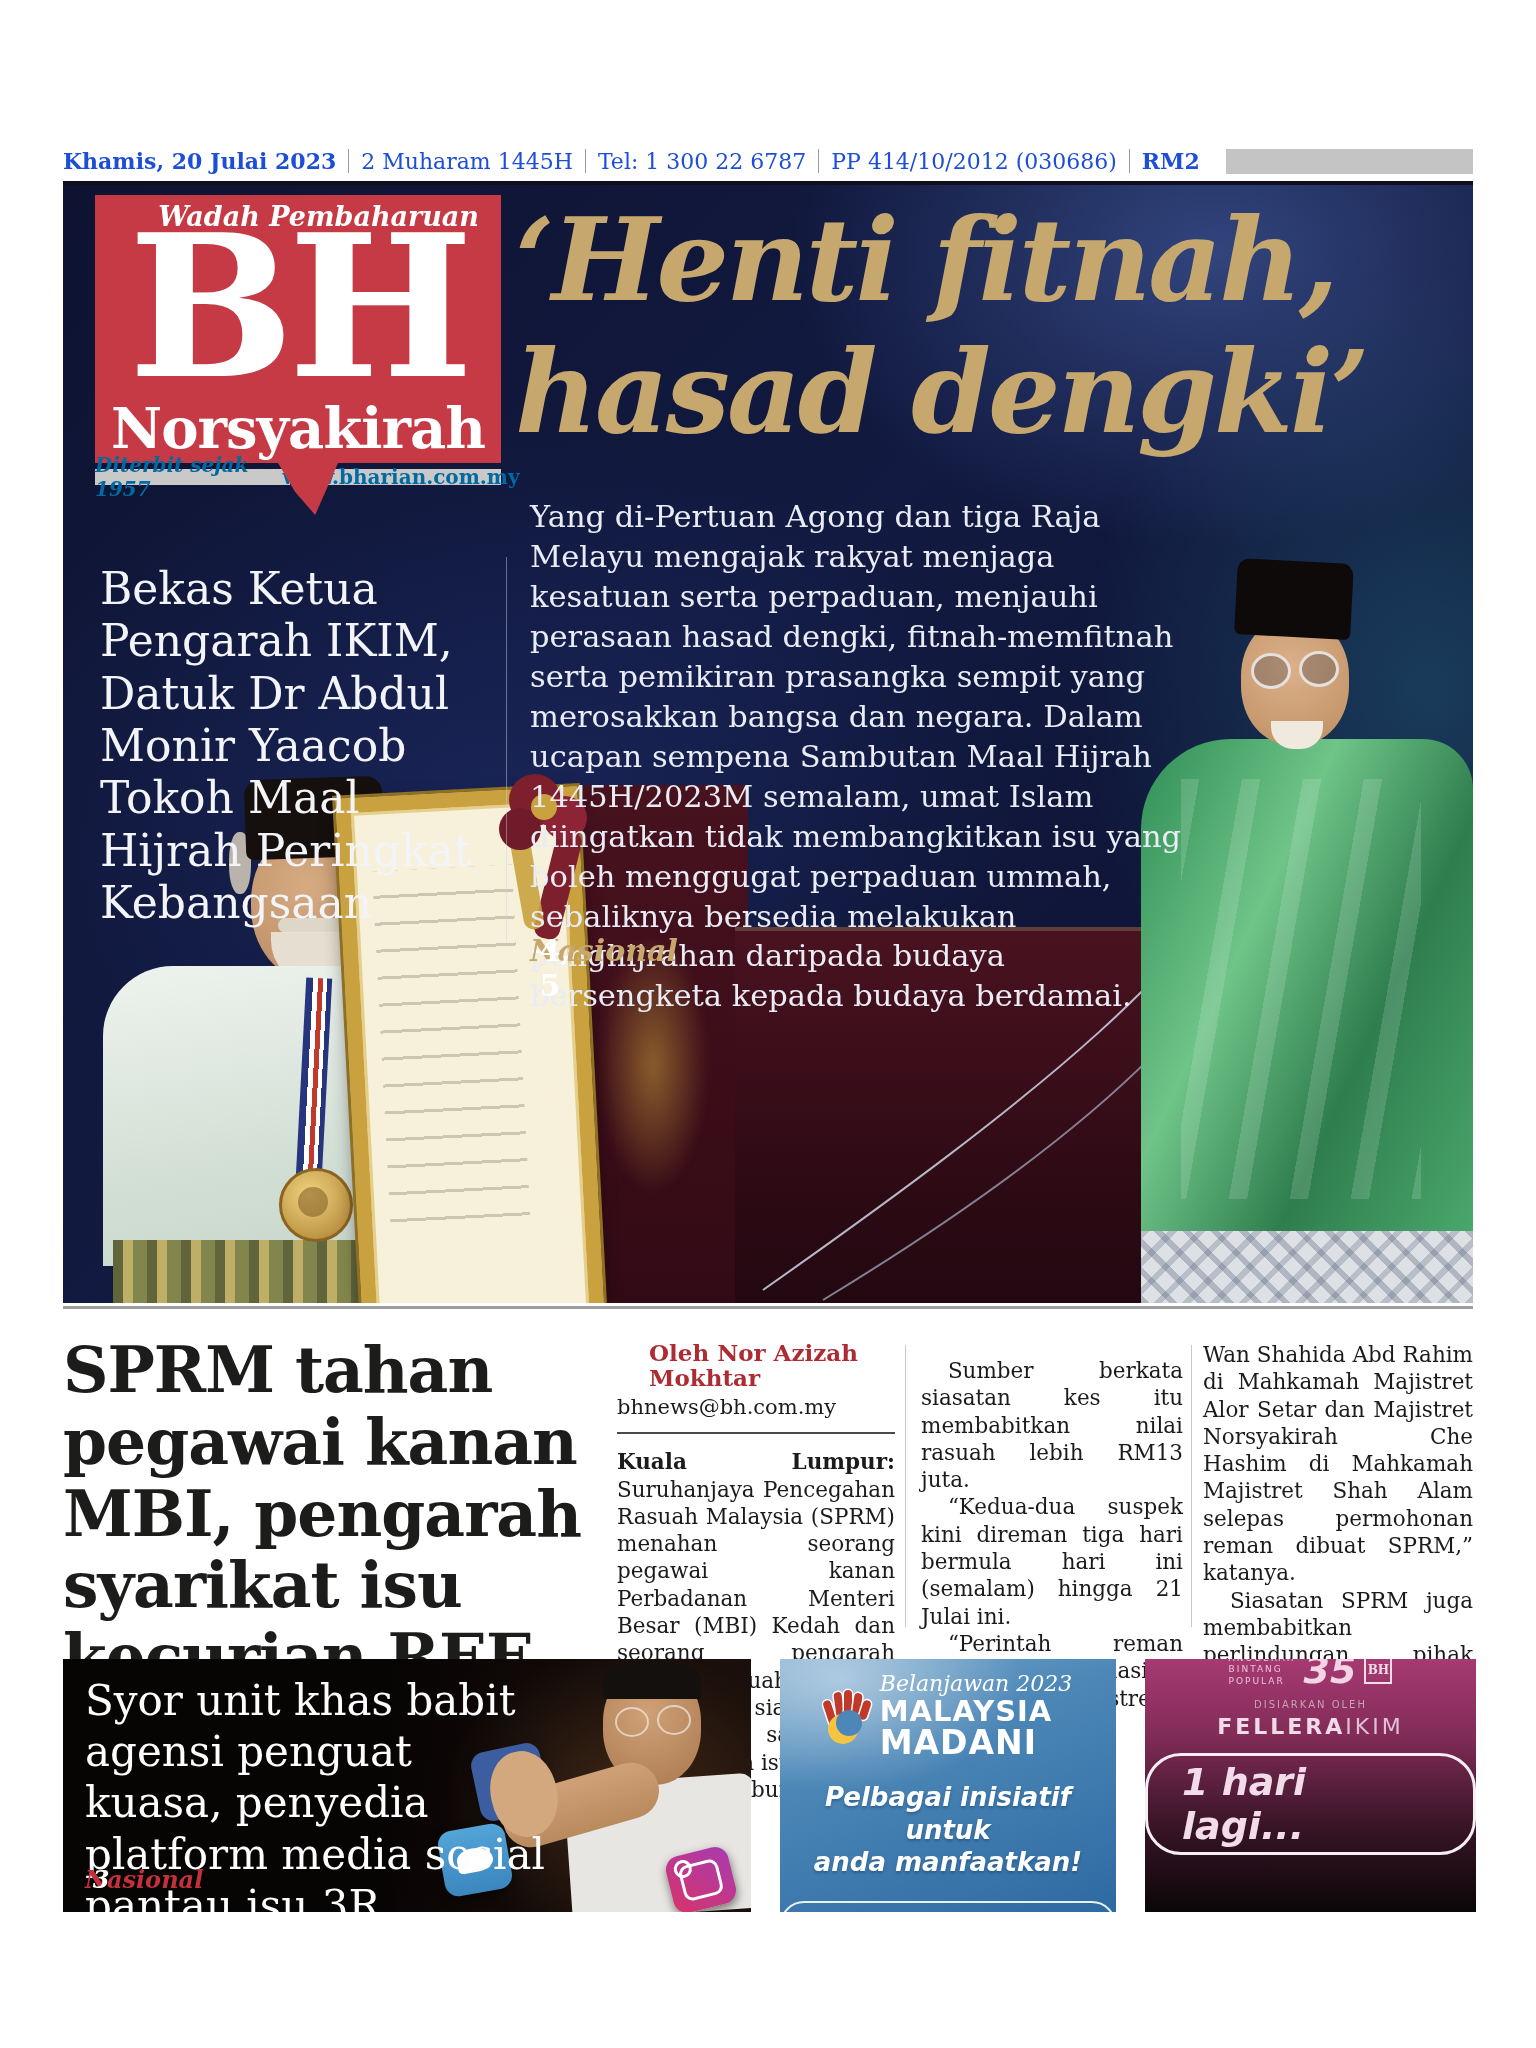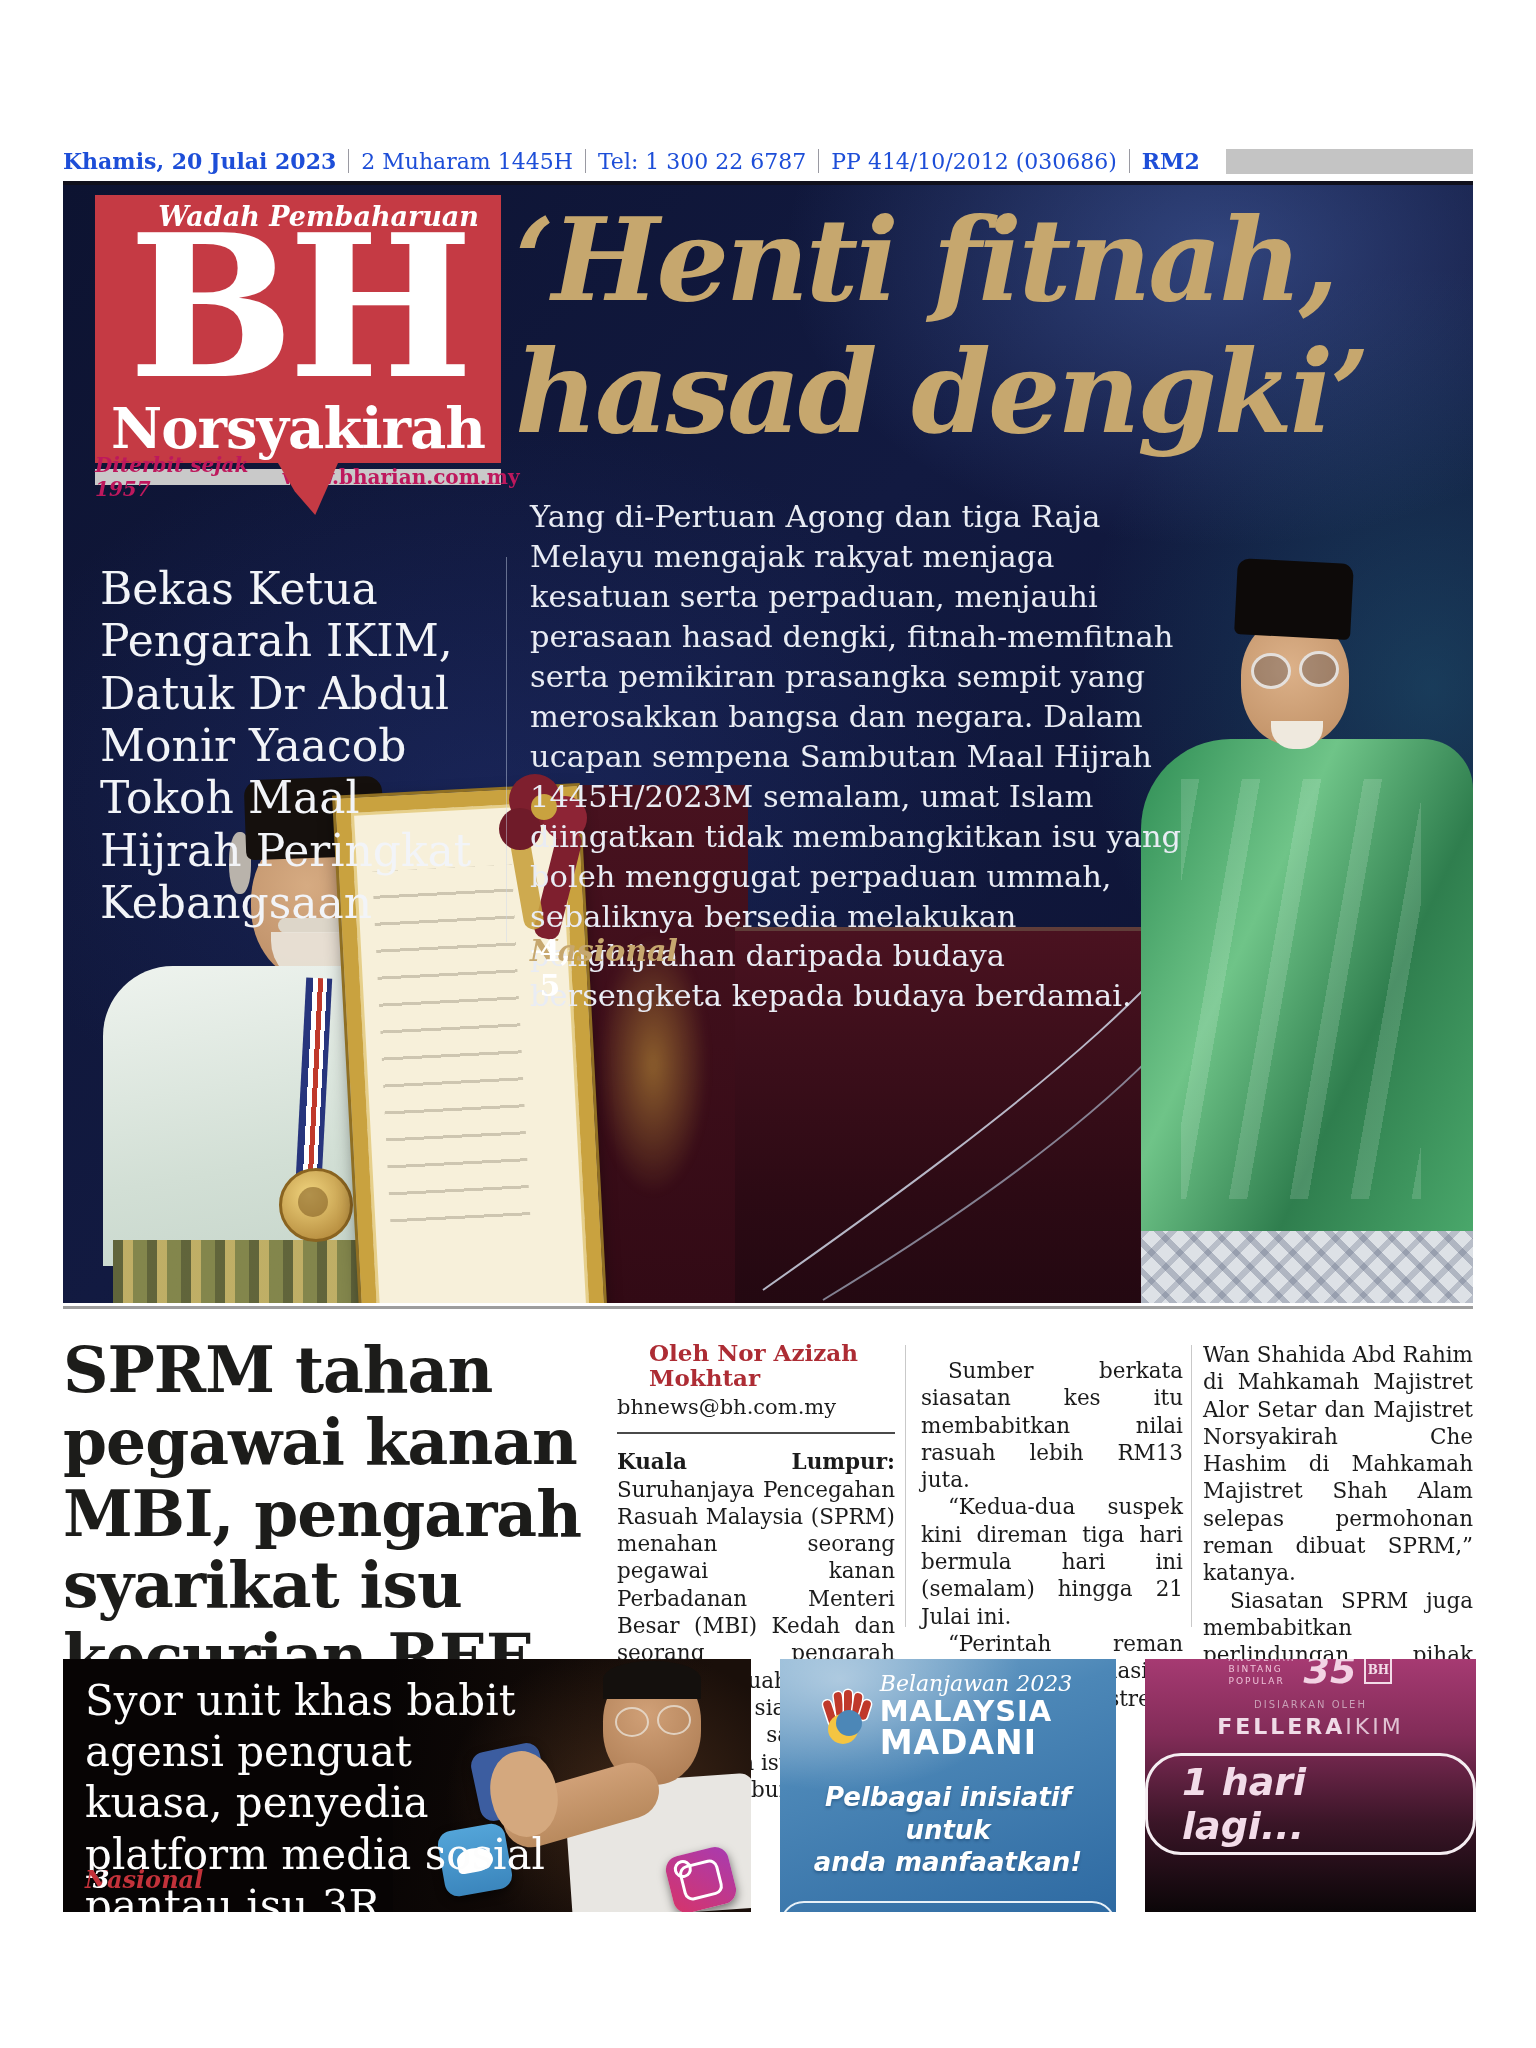--- a/index.html
+++ b/index.html
@@ -24,21 +24,21 @@
       radial-gradient(700px 500px at 30% 55%, rgba(42,62,140,.30), rgba(42,62,140,0) 75%),
       linear-gradient(135deg,#0d1331 0%,#121a41 45%,#0c1130 100%);}
   #hero *{position:absolute;}
 
   
   #masthead{left:32px;top:10px;width:406px;height:268px;background:#c53a44;}
   #mh-tagline{right:22px;top:6px;font-style:italic;font-weight:bold;font-size:27px;color:#fff;}
   #mh-bh{left:0;top:28px;width:100%;text-align:center;font-weight:bold;font-size:196px;line-height:168px;color:#fff;letter-spacing:-6px;}
   #mh-name{left:0;top:200px;width:100%;text-align:center;font-weight:bold;font-size:56px;color:#fff;letter-spacing:-1px;}
   #mh-strips{left:32px;top:284px;width:406px;height:34px;display:flex;justify-content:space-between;}
-  .mh-strip{position:static !important;background:#c9c9c9;height:16px;display:flex;align-items:center;justify-content:center;color:#be185d;font-size:20px;}
+  .mh-strip{position:static !important;background:#c9c9c9;height:16px;display:flex;align-items:center;justify-content:center;color:#0369a1;font-size:20px;}
   #mh-strip-left{width:195px;font-style:italic;font-weight:bold;}
   #mh-strip-right{width:200px;font-weight:bold;}
   #mh-pointer{left:215px;top:278px;width:60px;height:52px;background:#c53a44;clip-path:polygon(0 0,100% 0,62% 100%,28% 55%);}
 
   
   .hl{font-style:italic;font-weight:bold;color:#c6a76e;font-size:114px;letter-spacing:-3px;white-space:nowrap;}
   #hl1{left:452px;top:8px;}
   #hl2{left:452px;top:140px;}
 
   

